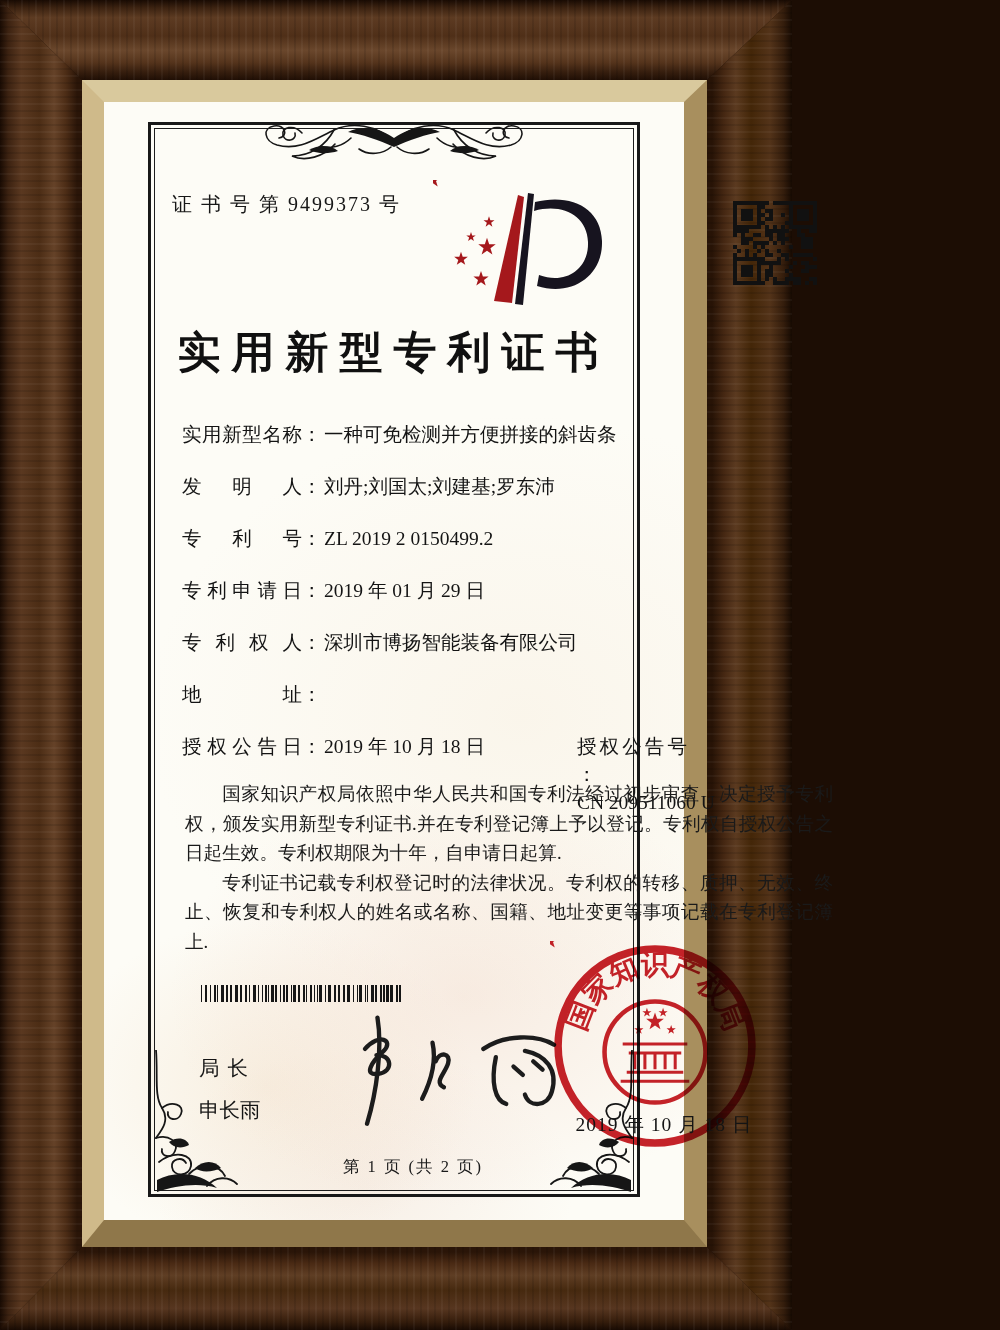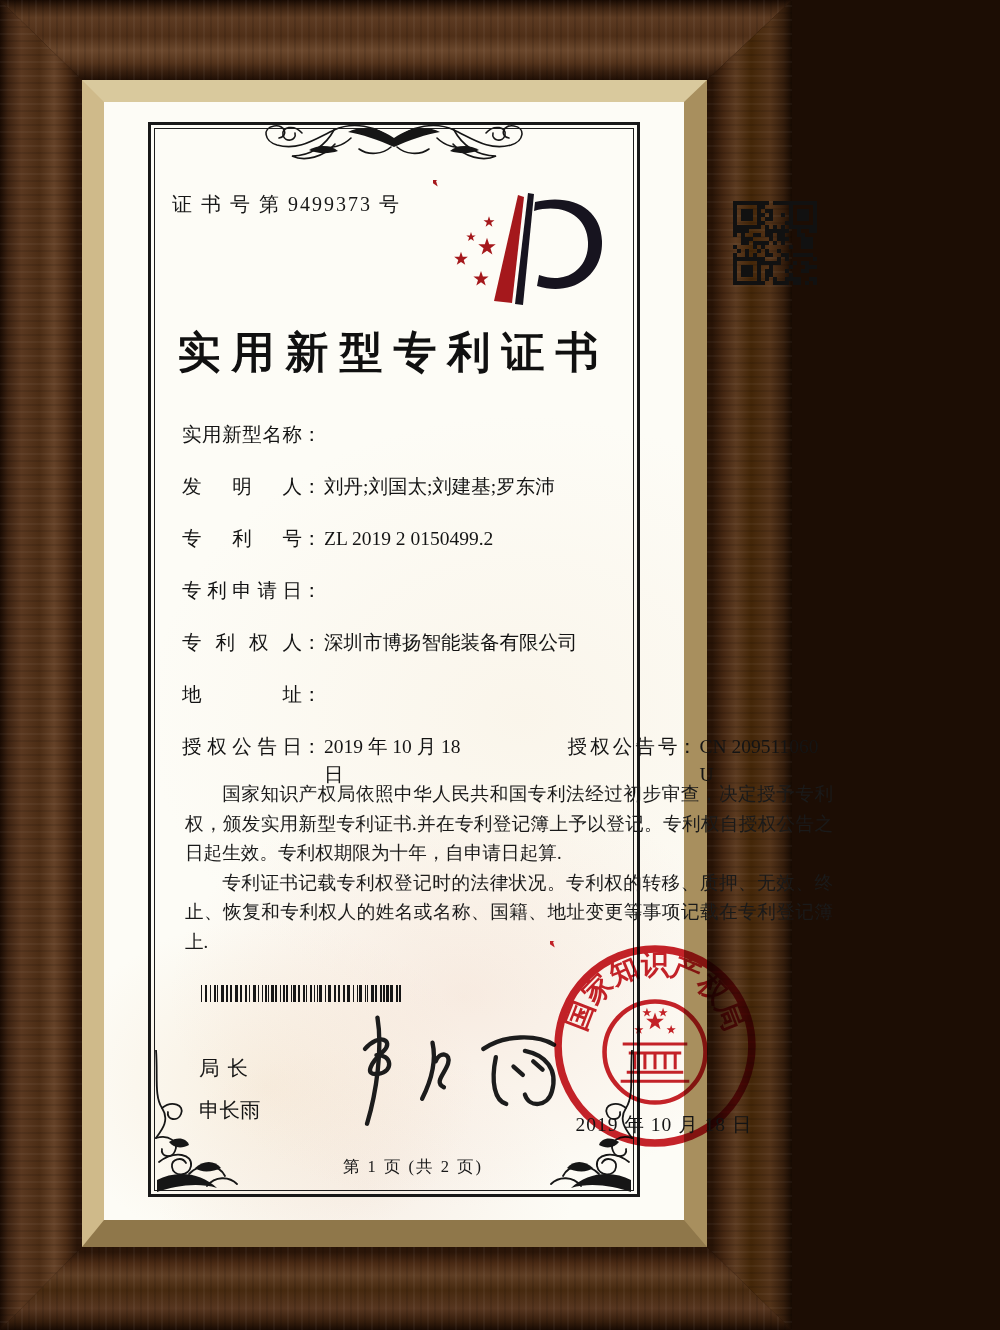--- a/index.html
+++ b/index.html
@@ -50,21 +50,21 @@
   .qr{position:absolute;left:580px;top:75px;width:88px;height:86px;}
   .title{position:absolute;left:0;right:12px;top:199px;text-align:center;font-size:43px;font-weight:700;
     letter-spacing:11px;text-indent:11px;color:#101010;}
 
   .fields{position:absolute;left:31px;top:296px;width:640px;color:#141414;}
   .frow{display:flex;margin-bottom:24px;font-size:19.5px;line-height:28px;}
   .flabel{width:120px;text-align:justify;text-align-last:justify;flex:none;}
   .fcolon{width:22px;flex:none;}
   .fvalue{flex:1;max-width:500px;}
   .grant-row{display:flex;font-size:19.5px;line-height:28px;}
-  .grant-pair2{margin-left:92px;display:flex;}
+  .grant-pair2{margin-left:92px;display:flex;flex-direction:column;}
   .grant-pair2 .flabel{width:110px;}
 
   .paras{position:absolute;left:34px;top:654px;width:648px;font-size:18.6px;line-height:29.5px;
     text-align:justify;color:#1a1a1a;}
   .paras p{margin:0;text-indent:2em;}
 
   .barcode{position:absolute;left:50px;top:860px;width:203px;height:17px;}
   .officer{position:absolute;left:48px;top:922px;font-size:20.5px;color:#141414;line-height:42px;}
   .officer .otitle{letter-spacing:8px;}
   .signature{position:absolute;left:160px;top:878px;width:270px;height:125px;}
@@ -390,34 +390,36 @@
             <rect x="74" y="81" width="4" height="4" fill="#111"></rect>
             <rect x="82" y="81" width="4" height="4" fill="#111"></rect>
           </svg>
 
         <div class="title">实用新型专利证书</div>
 
         <div class="fields">
           <div class="frow">
             <span class="flabel">实用新型名称</span>
               <span class="fcolon">：</span>
+              <span class="fvalue">一种可免检测并方便拼接的斜齿条</span>
           </div>
           <div class="frow">
             <span class="flabel">发明人</span>
               <span class="fcolon">：</span>
               <span class="fvalue">刘丹;刘国太;刘建基;罗东沛</span>
           </div>
           <div class="frow">
             <span class="flabel">专利号</span>
               <span class="fcolon">：</span>
               <span class="fvalue">ZL 2019 2 0150499.2</span>
           </div>
           <div class="frow">
             <span class="flabel">专利申请日</span>
               <span class="fcolon">：</span>
+              <span class="fvalue">2019 年 01 月 29 日</span>
           </div>
           <div class="frow">
             <span class="flabel">专利权人</span>
               <span class="fcolon">：</span>
               <span class="fvalue">深圳市博扬智能装备有限公司</span>
           </div>
           <div class="frow">
             <span class="flabel">地址</span>
               <span class="fcolon">：</span>
           </div>

